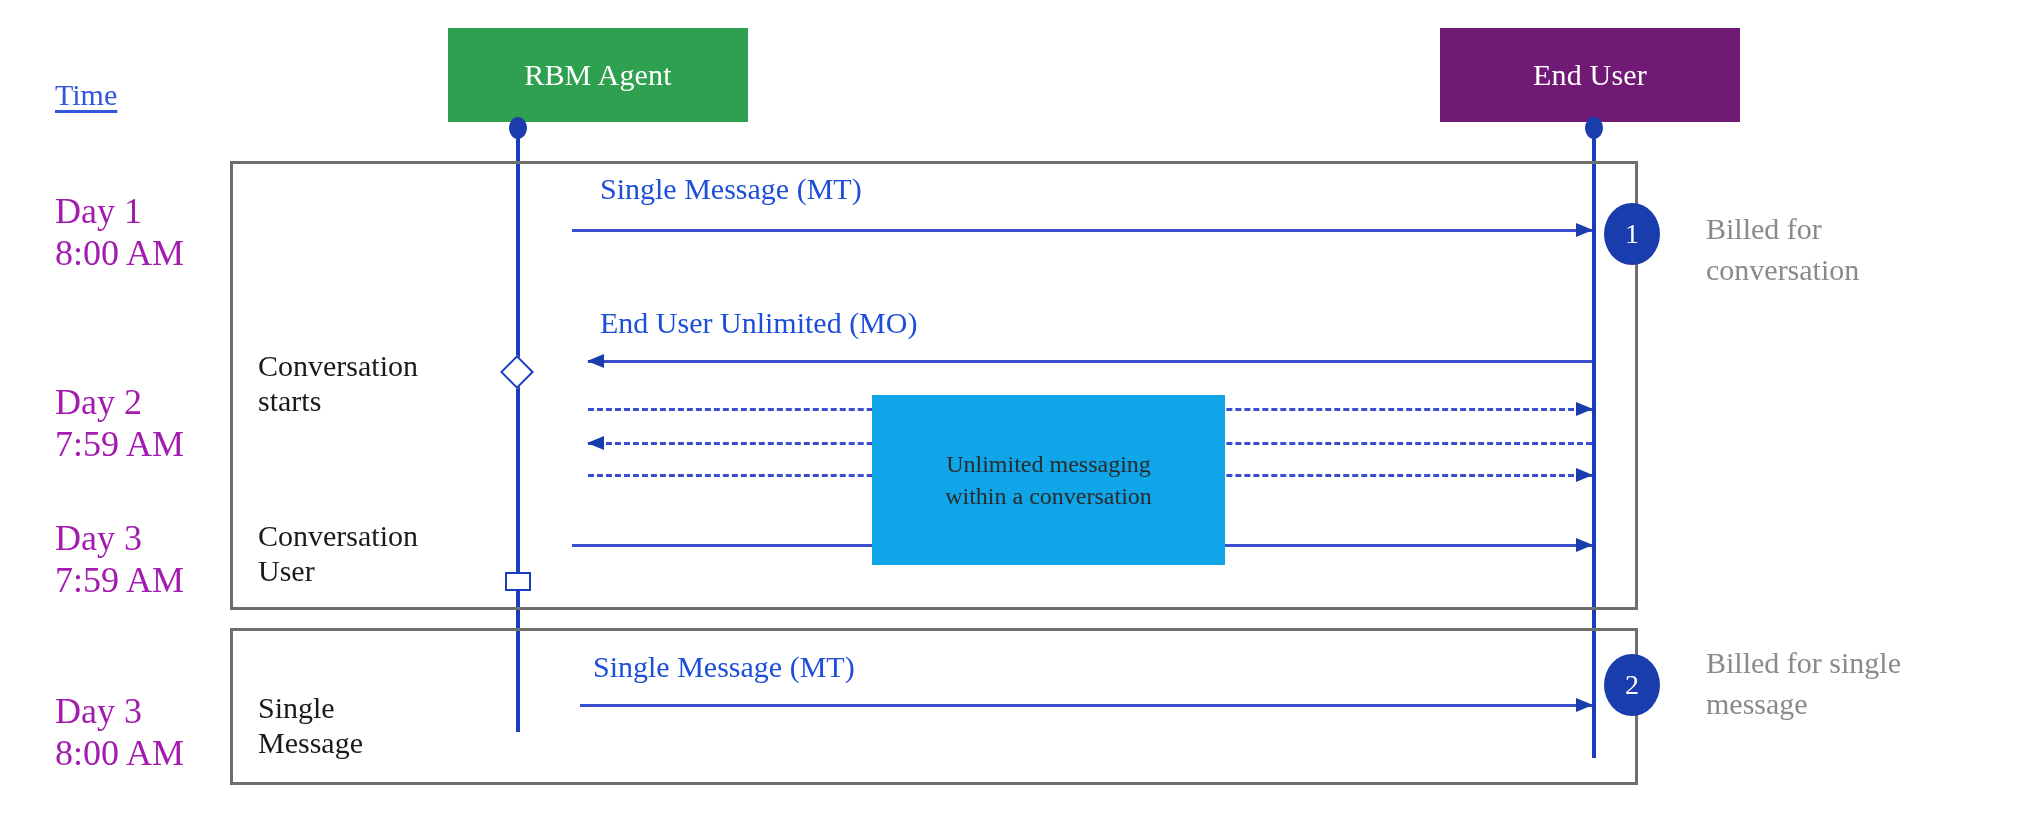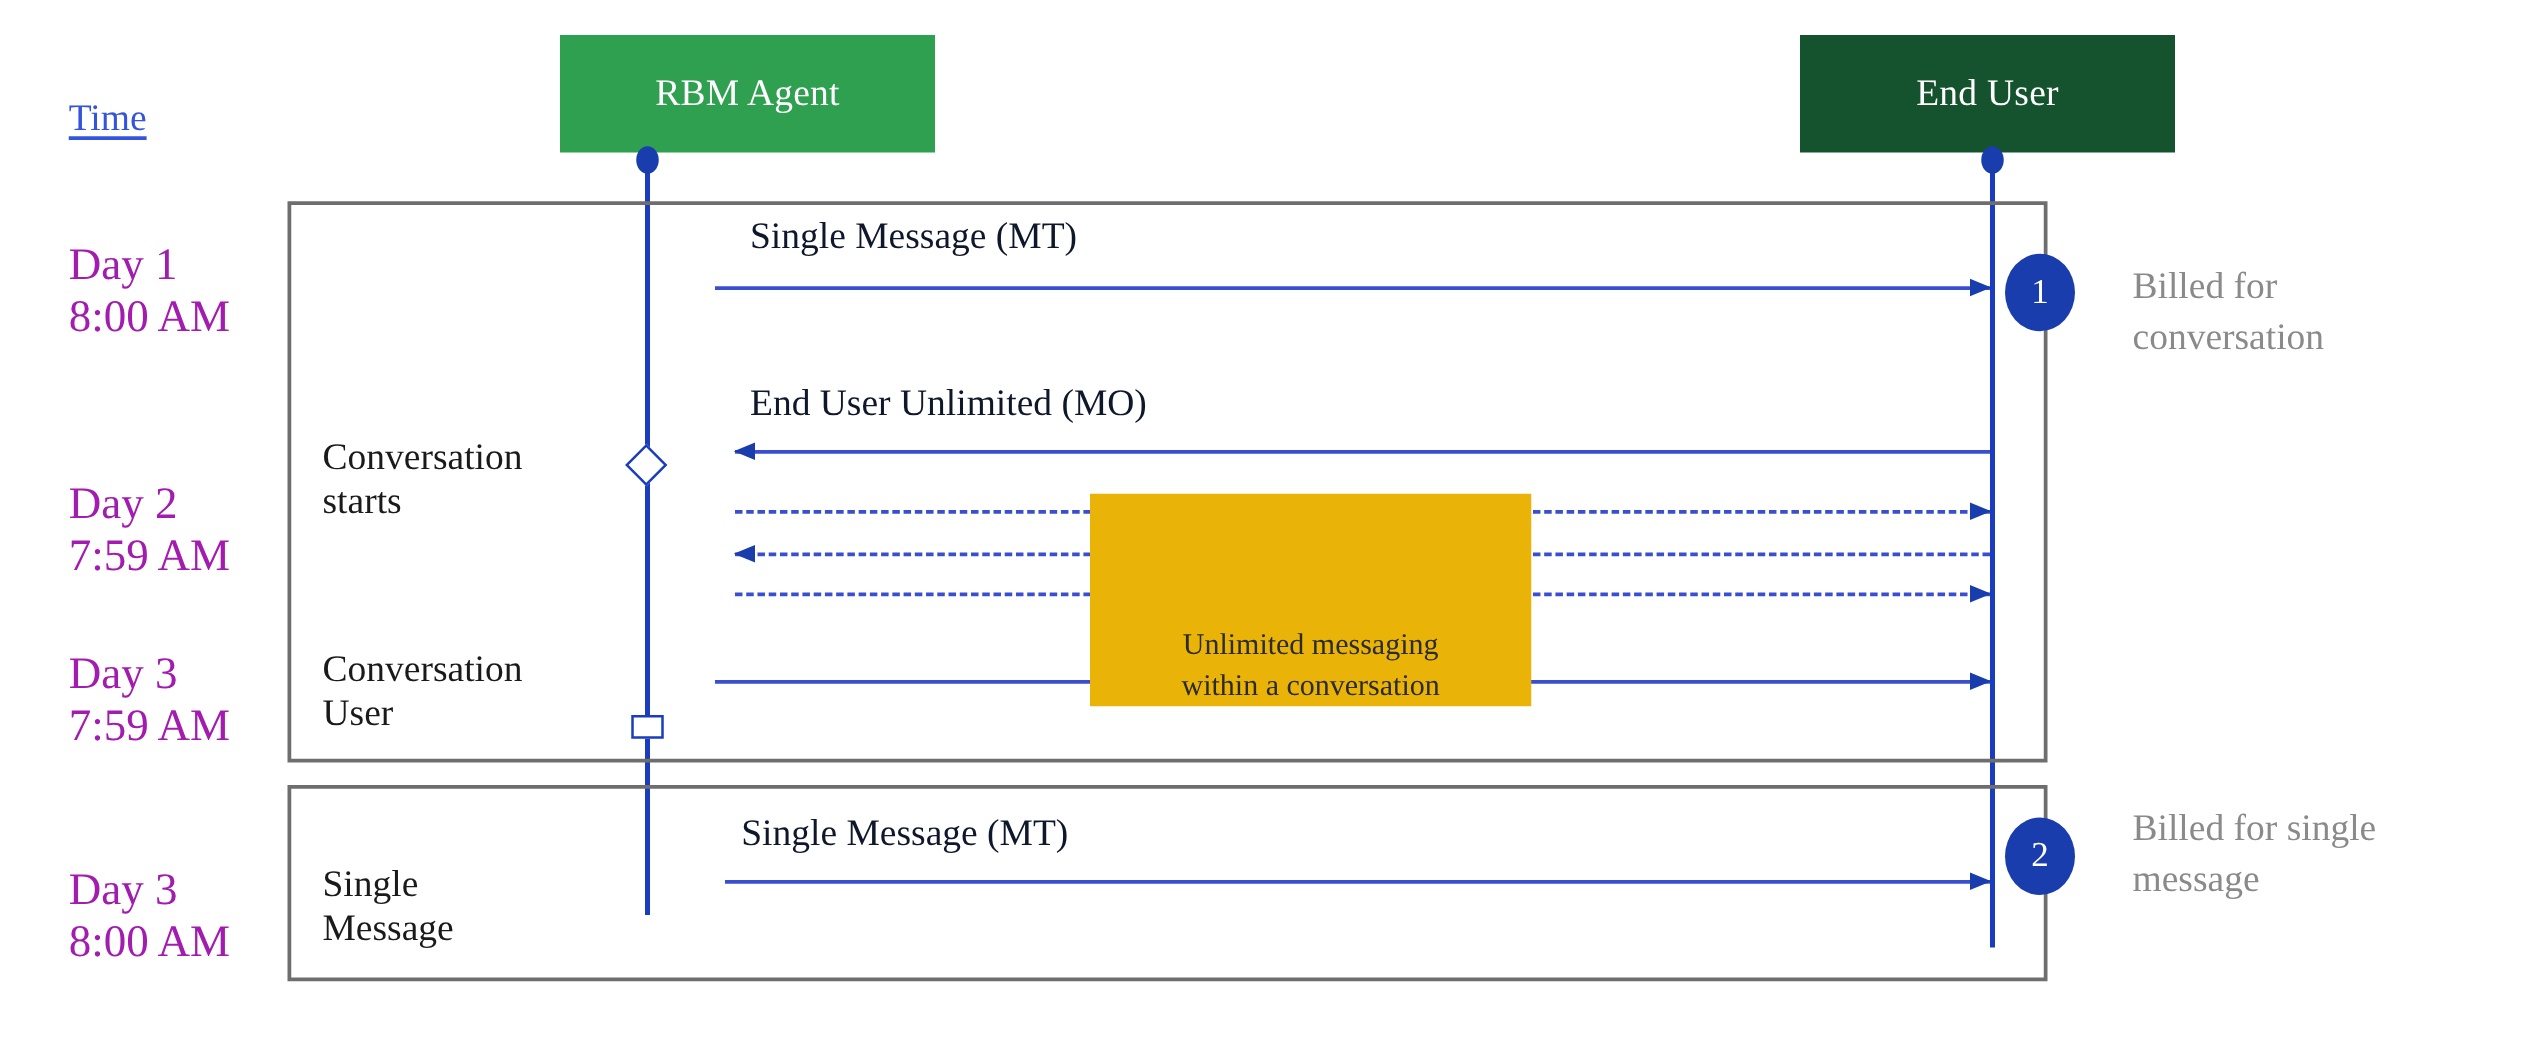--- a/index.html
+++ b/index.html
@@ -7,21 +7,21 @@
   body{width:2023px;height:833px;font-family:"Liberation Sans",sans-serif;position:relative;overflow:hidden;}
   #stage{position:absolute;left:0;top:0;width:2023px;height:833px;font-family:Liberation Serif, serif;}
 
   
   .actor-box{
     position:absolute;height:94px;width:300px;top:28px;
     display:flex;align-items:center;justify-content:center;
     color:#ffffff;font-size:30px;letter-spacing:0.2px;
   }
   #actor-agent{left:400px;background:#2EA04F;margin-left:48px;}
-  #actor-user{left:1440px;background:#14532d;}
+  #actor-user{left:1440px;background:#701a75;}
 
   
   .lifeline{position:absolute;width:4px;background:#1A3DBF;}
   #lifeline-agent{left:516px;top:122px;height:610px;}
   #lifeline-user{left:1592px;top:122px;height:636px;}
   .lifeline-dot{position:absolute;width:18px;height:22px;border-radius:50%;background:#1A3DAD;}
   #dot-agent{left:509px;top:117px;}
   #dot-user{left:1585px;top:117px;}
 
   
@@ -53,21 +53,21 @@
   .time-line{display:block;white-space:nowrap;}
 
   
   .step-label{position:absolute;font-size:30px;color:#1A1A1A;line-height:1.17;width:230px;}
   #step-conv-start{left:258px;top:348px;}
   #step-conv-end{left:258px;top:518px;}
   #step-single{left:258px;top:690px;}
   .step-line{display:block;white-space:nowrap;}
 
   
-  .msg-label{position:absolute;font-size:30px;color:#0f172a;white-space:nowrap;}
+  .msg-label{position:absolute;font-size:30px;color:#1d4ed8;white-space:nowrap;}
   #msg-label-1{left:600px;top:172px;}
   #msg-label-2{left:600px;top:306px;}
   #msg-label-3{left:593px;top:650px;}
 
   .arrow{position:absolute;height:14px;}
   .arrow .shaft{position:absolute;left:0;right:0;top:6px;height:2.5px;background:#3A4FD0;}
   .arrow.dashed .shaft{
     background:transparent;height:0;border-top:3px dashed #3A4FD0;top:6px;
   }
   .arrow .head{position:absolute;top:0;width:0;height:0;
@@ -79,22 +79,22 @@
   #arrow-2{left:588px;top:354px;width:1004px;}
   #arrow-3{left:588px;top:402px;width:1004px;}
   #arrow-4{left:588px;top:436px;width:1004px;}
   #arrow-5{left:588px;top:468px;width:1004px;}
   #arrow-6{left:572px;top:538px;width:1020px;}
   #arrow-7{left:580px;top:698px;width:1012px;}
 
   
   #note-box{
     position:absolute;left:872px;top:395px;width:353px;height:170px;
-    background:#eab308;display:flex;flex-direction:column;
-    align-items:center;justify-content:flex-end;
+    background:#0ea5e9;display:flex;flex-direction:column;
+    align-items:center;justify-content:center;
   }
   #note-box .note-line{display:block;font-size:24px;color:#2B2B2B;line-height:1.35;white-space:nowrap;}
 
   
   .badge{
     position:absolute;width:56px;height:62px;border-radius:50%;
     background:#1A3DAD;color:#ffffff;font-size:28px;
     display:flex;align-items:center;justify-content:center;
   }
   #badge-1{left:1604px;top:203px;}

